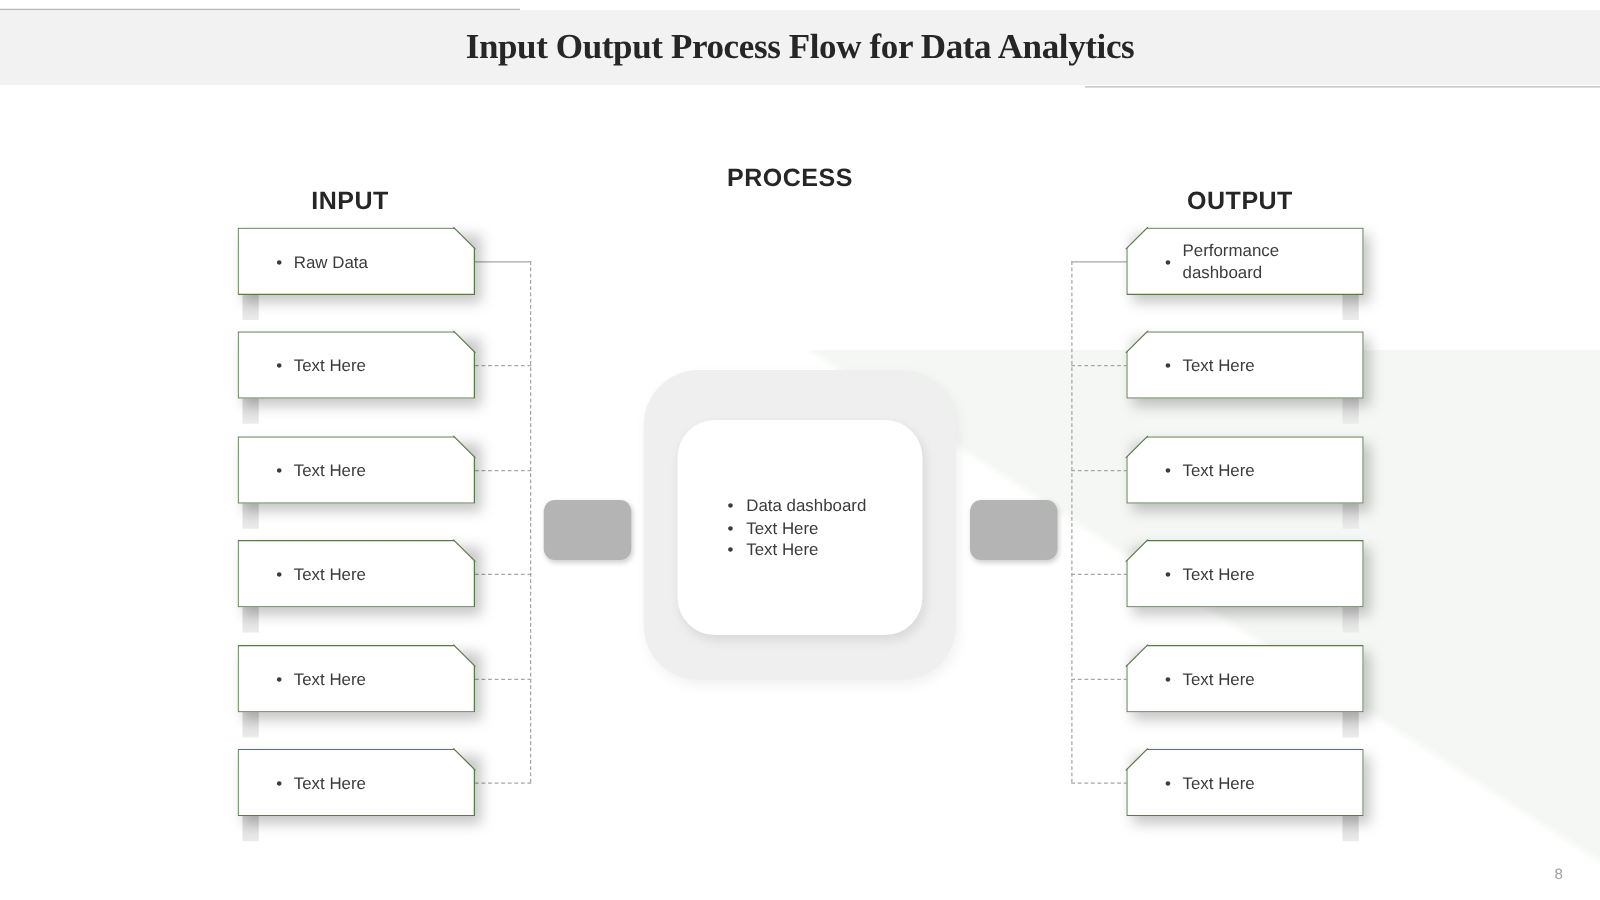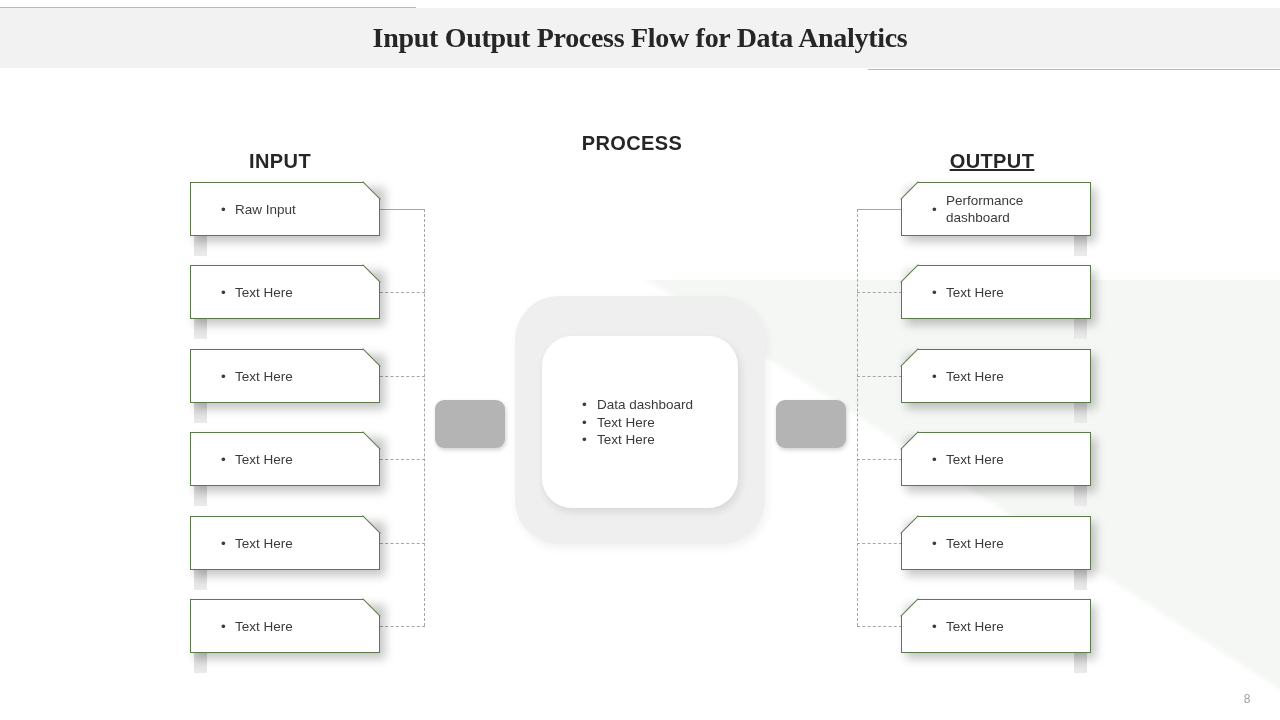--- a/index.html
+++ b/index.html
@@ -77,21 +77,21 @@
     font-family: "Liberation Sans", sans-serif;
     font-weight: bold;
     font-size: 20px;
     letter-spacing: 0.4px;
     color: #262626;
     text-align: center;
     white-space: nowrap;
   }
   #cap-input  { left: 180px;  top: 150px; width: 200px; }
   #cap-process{ left: 532px;  top: 132px; width: 200px; }
-  #cap-output { left: 892px;  top: 150px; width: 200px; text-decoration: underline; }
+  #cap-output { left: 892px;  top: 150px; width: 200px; }
 
   
   .trunk {
     position: absolute;
     width: 0;
     border-left: 1px dashed #a6a6a6;
   }
   #trunk-input  { left: 424px; top: 209px; height: 417px; }
   #trunk-output { left: 857px; top: 209px; height: 417px; }
 
@@ -298,21 +298,21 @@
       <span>Text Here</span>
     </div>
   </div>
 
   <div class="leaf left two-line" style="left:190px; top:182px;">
     <div class="tab"></div>
     <div class="shadow"></div>
     <div class="face"></div>
     <div class="notchline"></div>
     <div class="bullet">•</div>
-    <div class="txt">Raw Input</div>
+    <div class="txt">Raw Data</div>
   </div>
 
   <div class="leaf left" style="left:190px; top:265px;">
     <div class="tab"></div>
     <div class="shadow"></div>
     <div class="face"></div>
     <div class="notchline"></div>
     <div class="bullet">•</div>
     <div class="txt">Text Here</div>
   </div>

